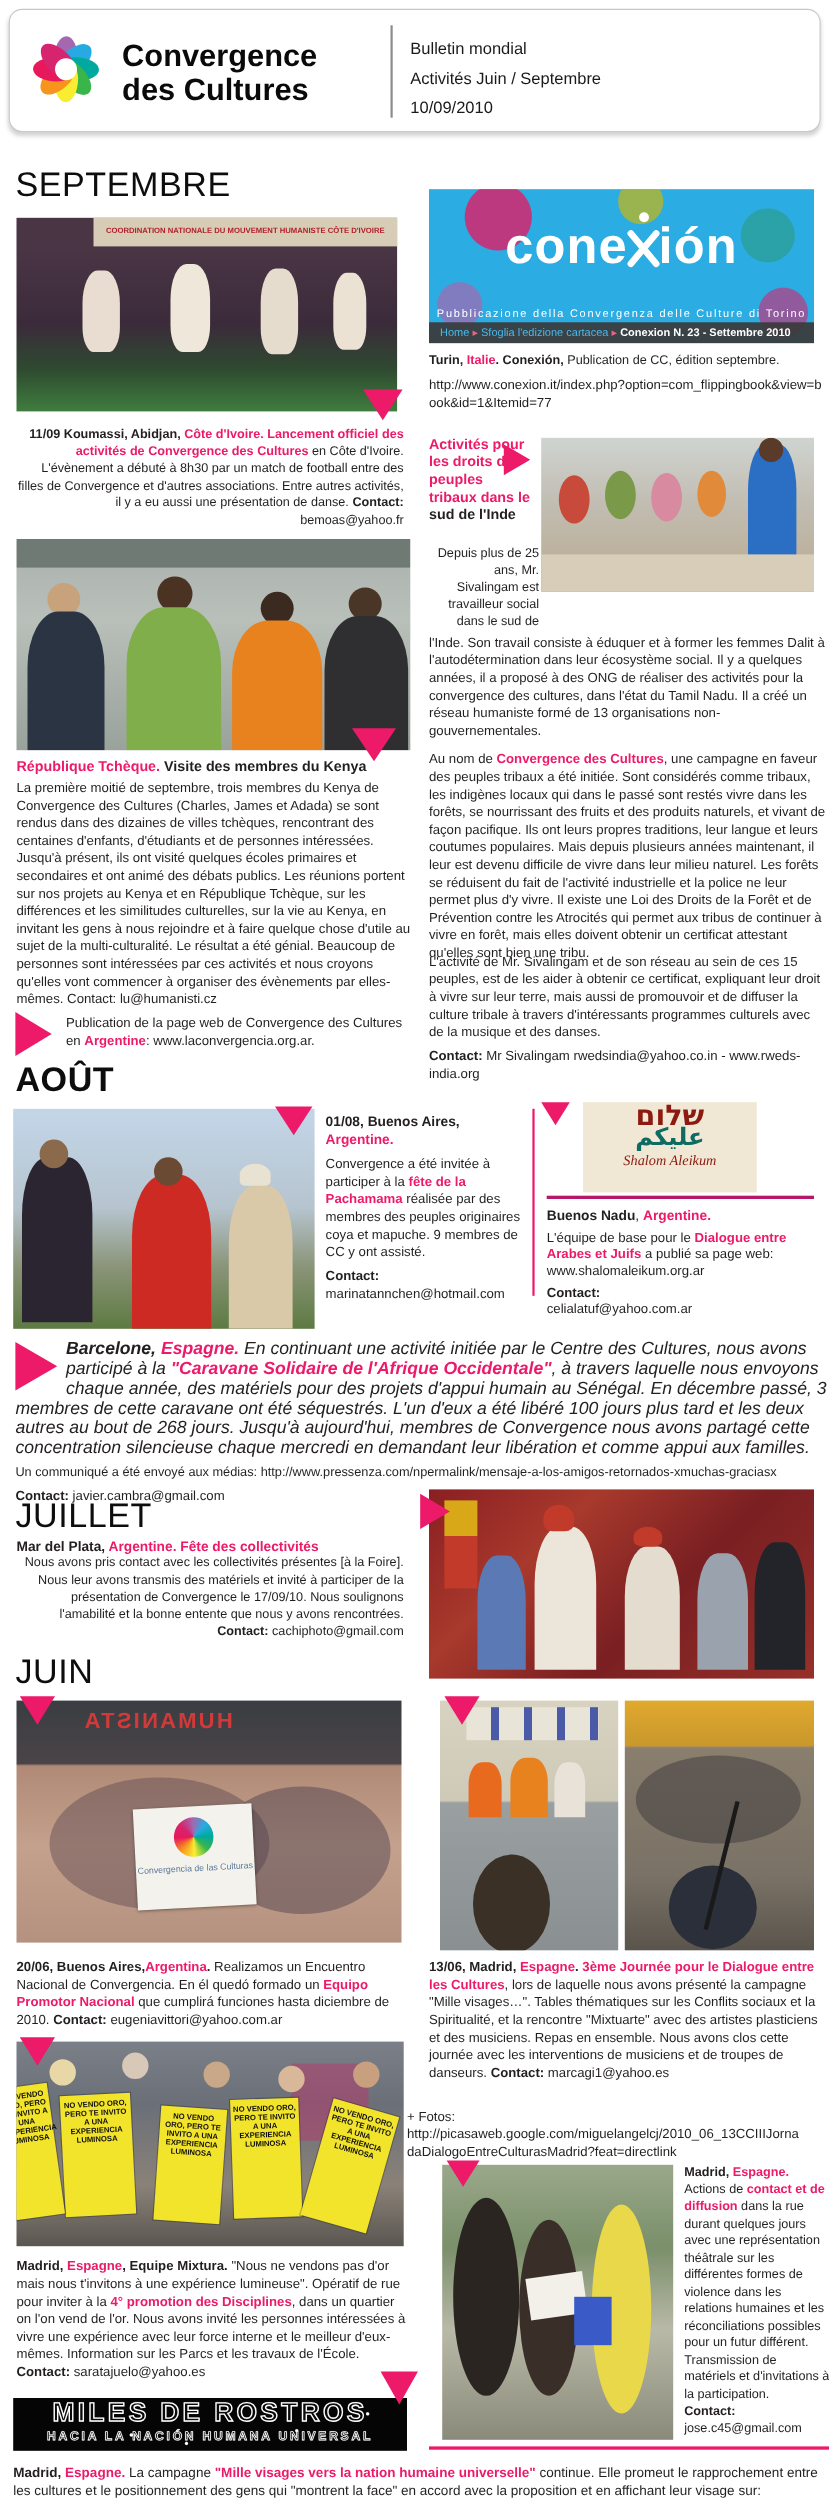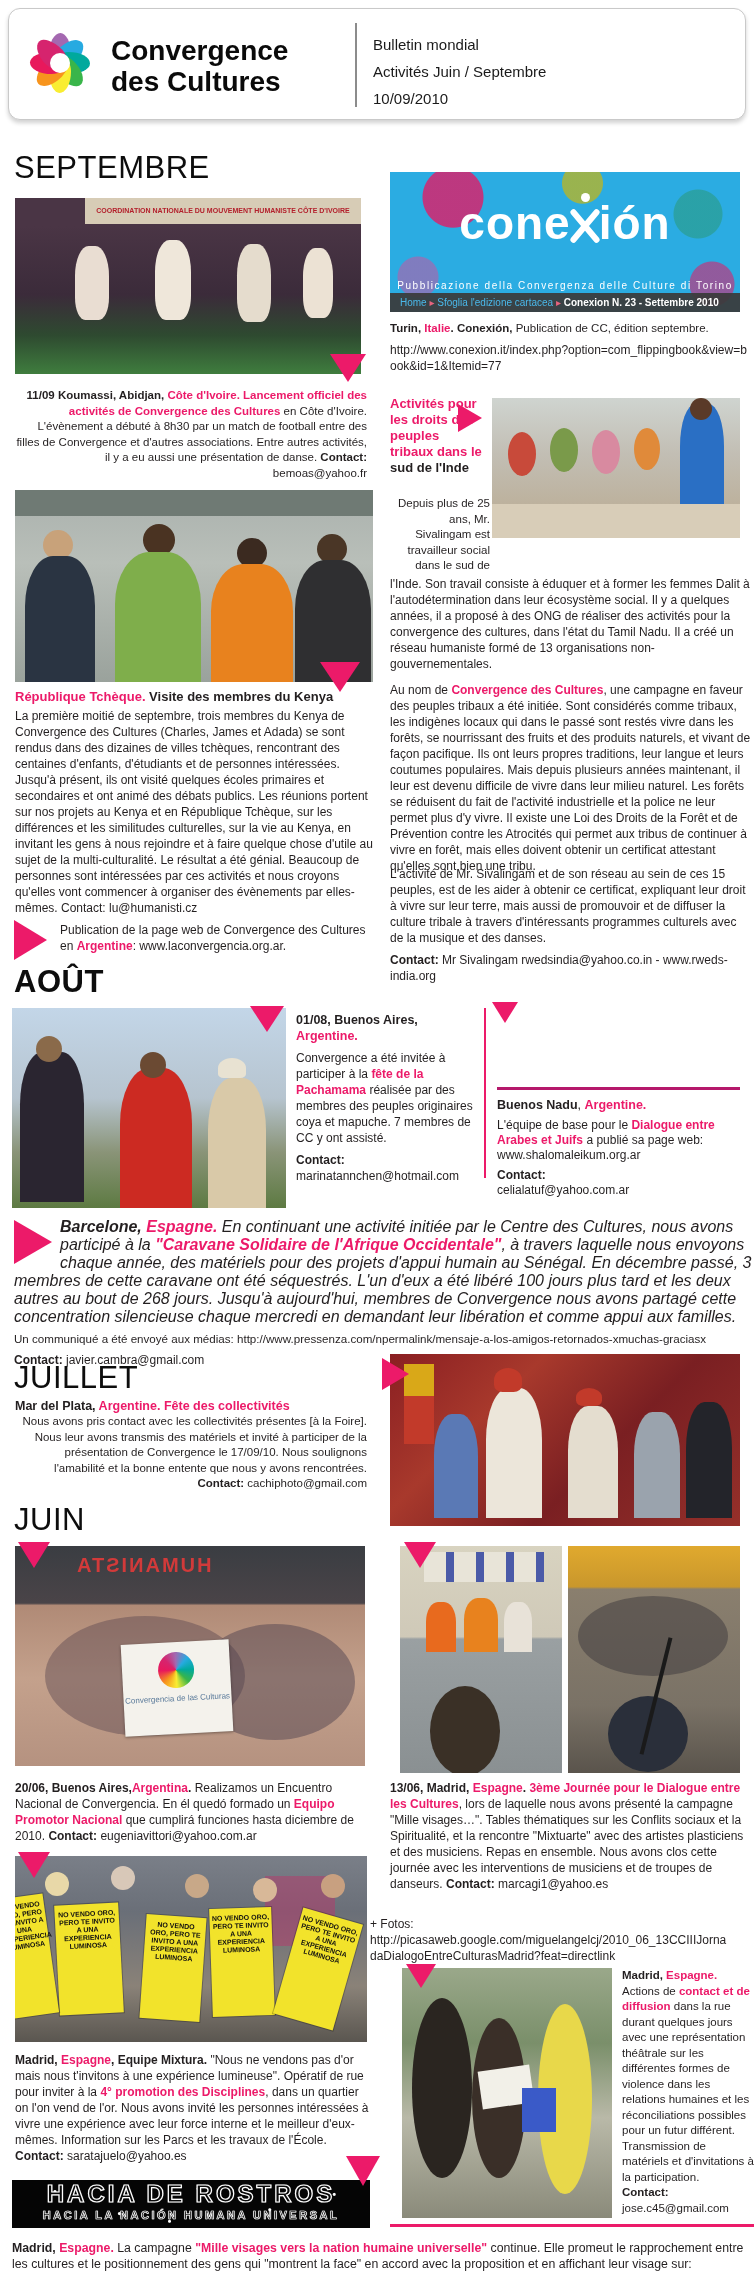--- a/index.html
+++ b/index.html
@@ -145,31 +145,36 @@
     <div class="abs" style="left:196px;top:70px;width:58px;height:130px;background:#d9c9a8;border-radius:40% 40% 0 0;"></div>
     <div class="blob" style="left:206px;top:50px;width:28px;height:20px;background:#e8e2d2;border-radius:50% 50% 20% 20%;"></div>
   </div>
   <div class="abs td" style="left:250px;top:1006px;border-left-width:17px;border-right-width:17px;border-top-width:26px;"></div>
 
   <div class="abs" style="left:296px;top:1012px;width:184px;">
     <div style="font-size:12.5px;line-height:16px;">
       <span class="b">01/08, Buenos Aires</span><span class="b">, </span><span class="pk">Argentine.</span>
     </div>
     <div class="body" style="margin-top:6px;">
-      <span>Convergence a été invitée à participer à la </span><span class="pk">fête de la Pachamama</span><span> réalisée par des membres des peuples originaires coya et mapuche. 7 membres de CC y ont assisté.</span>
+      <span>Convergence a été invitée à participer à la </span><span class="pk">fête de la Pachamama</span><span> réalisée par des membres des peuples originaires coya et mapuche. 9 membres de CC y ont assisté.</span>
     </div>
     <div class="body" style="margin-top:6px;">
       <div class="b">Contact:</div>
       <div>marinatannchen@hotmail.com</div>
     </div>
   </div>
 
   <div class="abs" style="left:484px;top:1008px;width:2px;height:170px;background:var(--pink);"></div>
 
   <div class="abs td" style="left:492px;top:1002px;border-left-width:13px;border-right-width:13px;border-top-width:21px;"></div>
+  <div class="abs ph" style="left:530px;top:1002px;width:158px;height:82px;background:#f0e8d4;text-align:center;">
+    <div style="font-size:26px;line-height:26px;font-weight:bold;color:#8c1a11;font-family:'DejaVu Sans',sans-serif;">שלום</div>
+    <div style="font-size:22px;line-height:22px;font-weight:bold;color:#0e6b62;font-family:'DejaVu Sans',sans-serif;margin-top:-4px;">عليكم</div>
+    <div style="font-size:13px;font-style:italic;color:#8c1a11;font-family:'Liberation Serif',serif;margin-top:1px;">Shalom Aleikum</div>
+  </div>
   <div class="abs" style="left:497px;top:1087px;width:243px;height:3px;background:#B5186B;"></div>
 
   <div class="abs" style="left:497px;top:1098px;width:252px;">
     <div style="font-size:12.5px;line-height:15px;">
       <span class="b">Buenos Nadu</span><span>, </span><span class="pk">Argentine.</span>
     </div>
     <div style="font-size:12px;line-height:15px;margin-top:5px;">
       <span>L'équipe de base pour le </span><span class="pk">Dialogue entre Arabes et Juifs</span><span> a publié sa page web: www.shalomaleikum.org.ar</span>
     </div>
     <div style="font-size:12px;line-height:15px;margin-top:5px;">
@@ -286,21 +291,21 @@
     <div>
       <span>Actions de </span><span class="pk">contact et de diffusion</span><span> dans la rue durant quelques jours avec une représentation théâtrale sur les différentes formes de violence dans les relations humaines et les réconciliations possibles pour un futur différent. Transmission de matériels et d'invitations à la participation.</span>
     </div>
     <div class="b">Contact:</div>
     <div>jose.c45@gmail.com</div>
   </div>
 
   <div class="abs ph" style="left:12px;top:2180px;width:358px;height:48px;background:#050505;
       background-image:radial-gradient(circle 1px at 12% 24%,#fff 0 1px,transparent 2px),radial-gradient(circle 1px at 30% 70%,#fff 0 1px,transparent 2px),radial-gradient(circle 1px at 52% 18%,#fff 0 1px,transparent 2px),radial-gradient(circle 1px at 72% 62%,#fff 0 1px,transparent 2px),radial-gradient(circle 1px at 90% 30%,#fff 0 1px,transparent 2px),radial-gradient(circle 1px at 44% 86%,#fff 0 1px,transparent 2px);
       text-align:center;">
-    <div style="font-size:24px;line-height:28px;font-weight:bold;letter-spacing:3px;color:#0a0a0a;-webkit-text-stroke:1.2px #fff;text-shadow:0 0 1px #fff;">HACIA DE ROSTROS</div>
+    <div style="font-size:24px;line-height:28px;font-weight:bold;letter-spacing:3px;color:#0a0a0a;-webkit-text-stroke:1.2px #fff;text-shadow:0 0 1px #fff;">MILES DE ROSTROS</div>
     <div style="font-size:11px;line-height:14px;font-weight:bold;letter-spacing:2.5px;color:#0a0a0a;-webkit-text-stroke:.7px #fff;text-shadow:0 0 1px #fff;">HACIA LA NACIÓN HUMANA UNIVERSAL</div>
   </div>
   <div class="abs td" style="left:346px;top:2156px;border-left-width:17px;border-right-width:17px;border-top-width:30px;z-index:3;"></div>
 
   <div class="abs" style="left:390px;top:2224px;width:364px;height:3px;background:var(--pink);"></div>
 
   <div class="abs" style="left:12px;top:2240px;width:740px;font-size:12.3px;line-height:16px;">
     <span class="b">Madrid,</span><span class="pk"> Espagne.</span><span> La campagne </span><span class="pk">"Mille visages vers la nation humaine universelle"</span><span> continue. Elle promeut le rapprochement entre les cultures et le positionnement des gens qui "montrent la face" en accord avec la proposition et en affichant leur visage sur:</span>
   </div>
 

